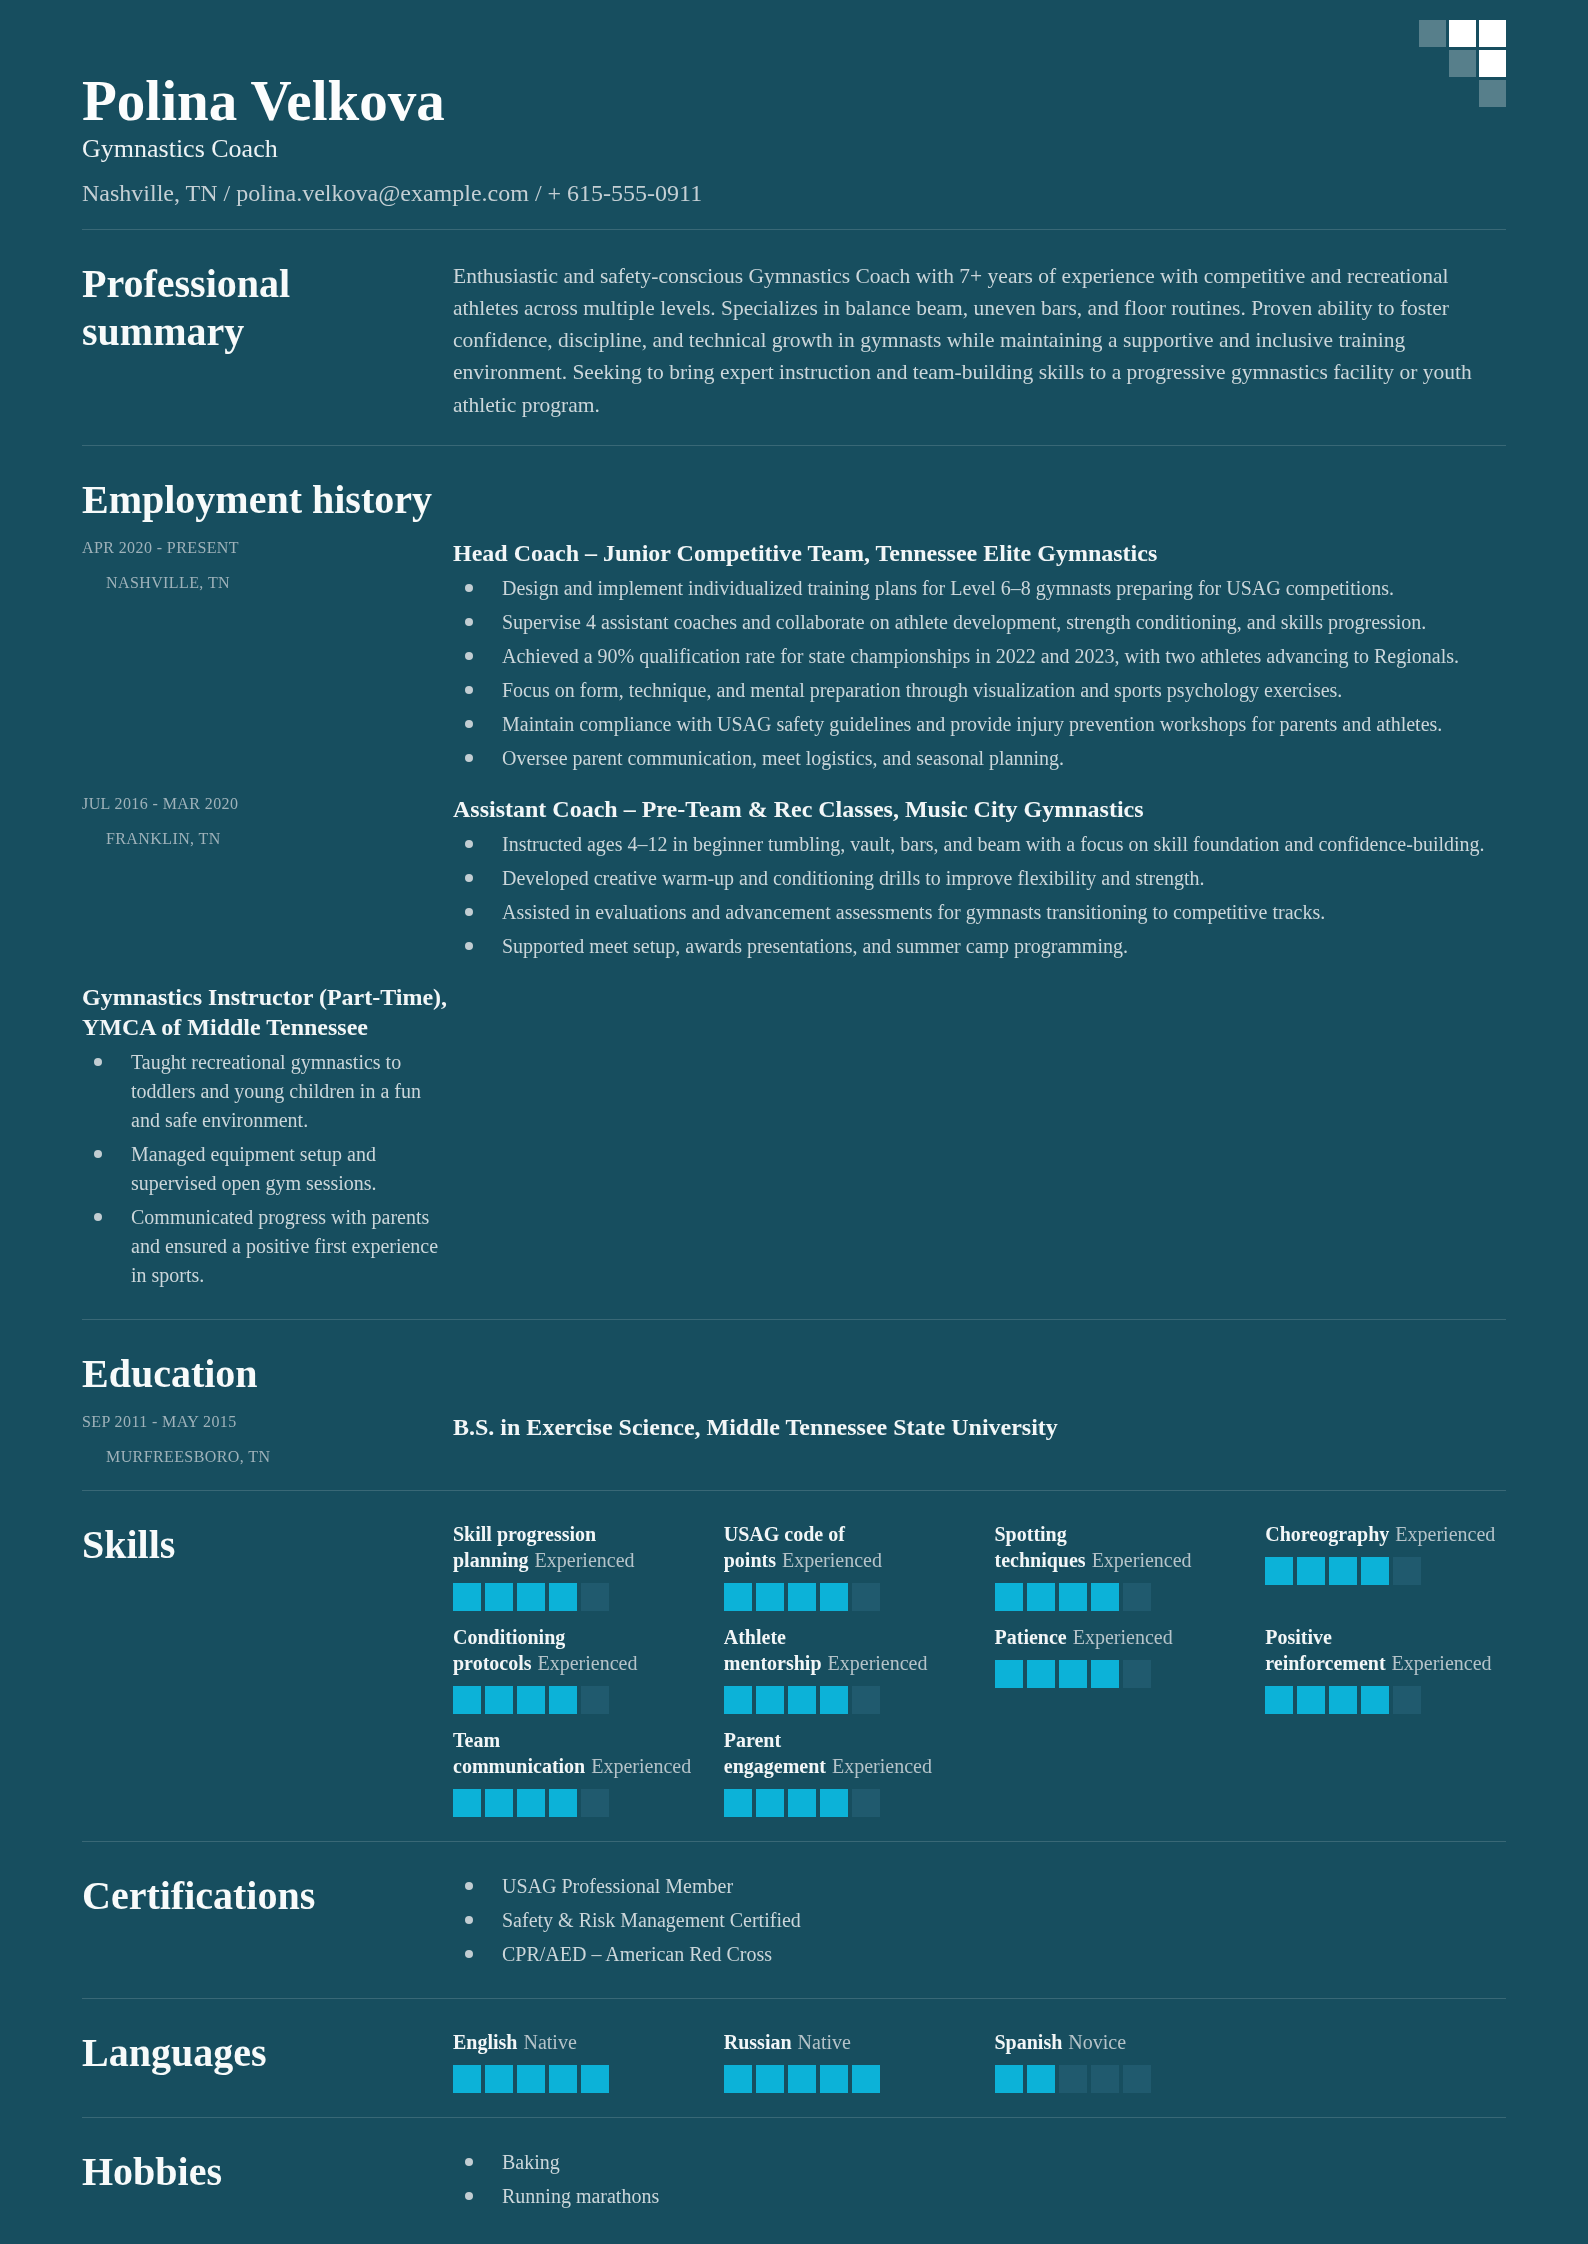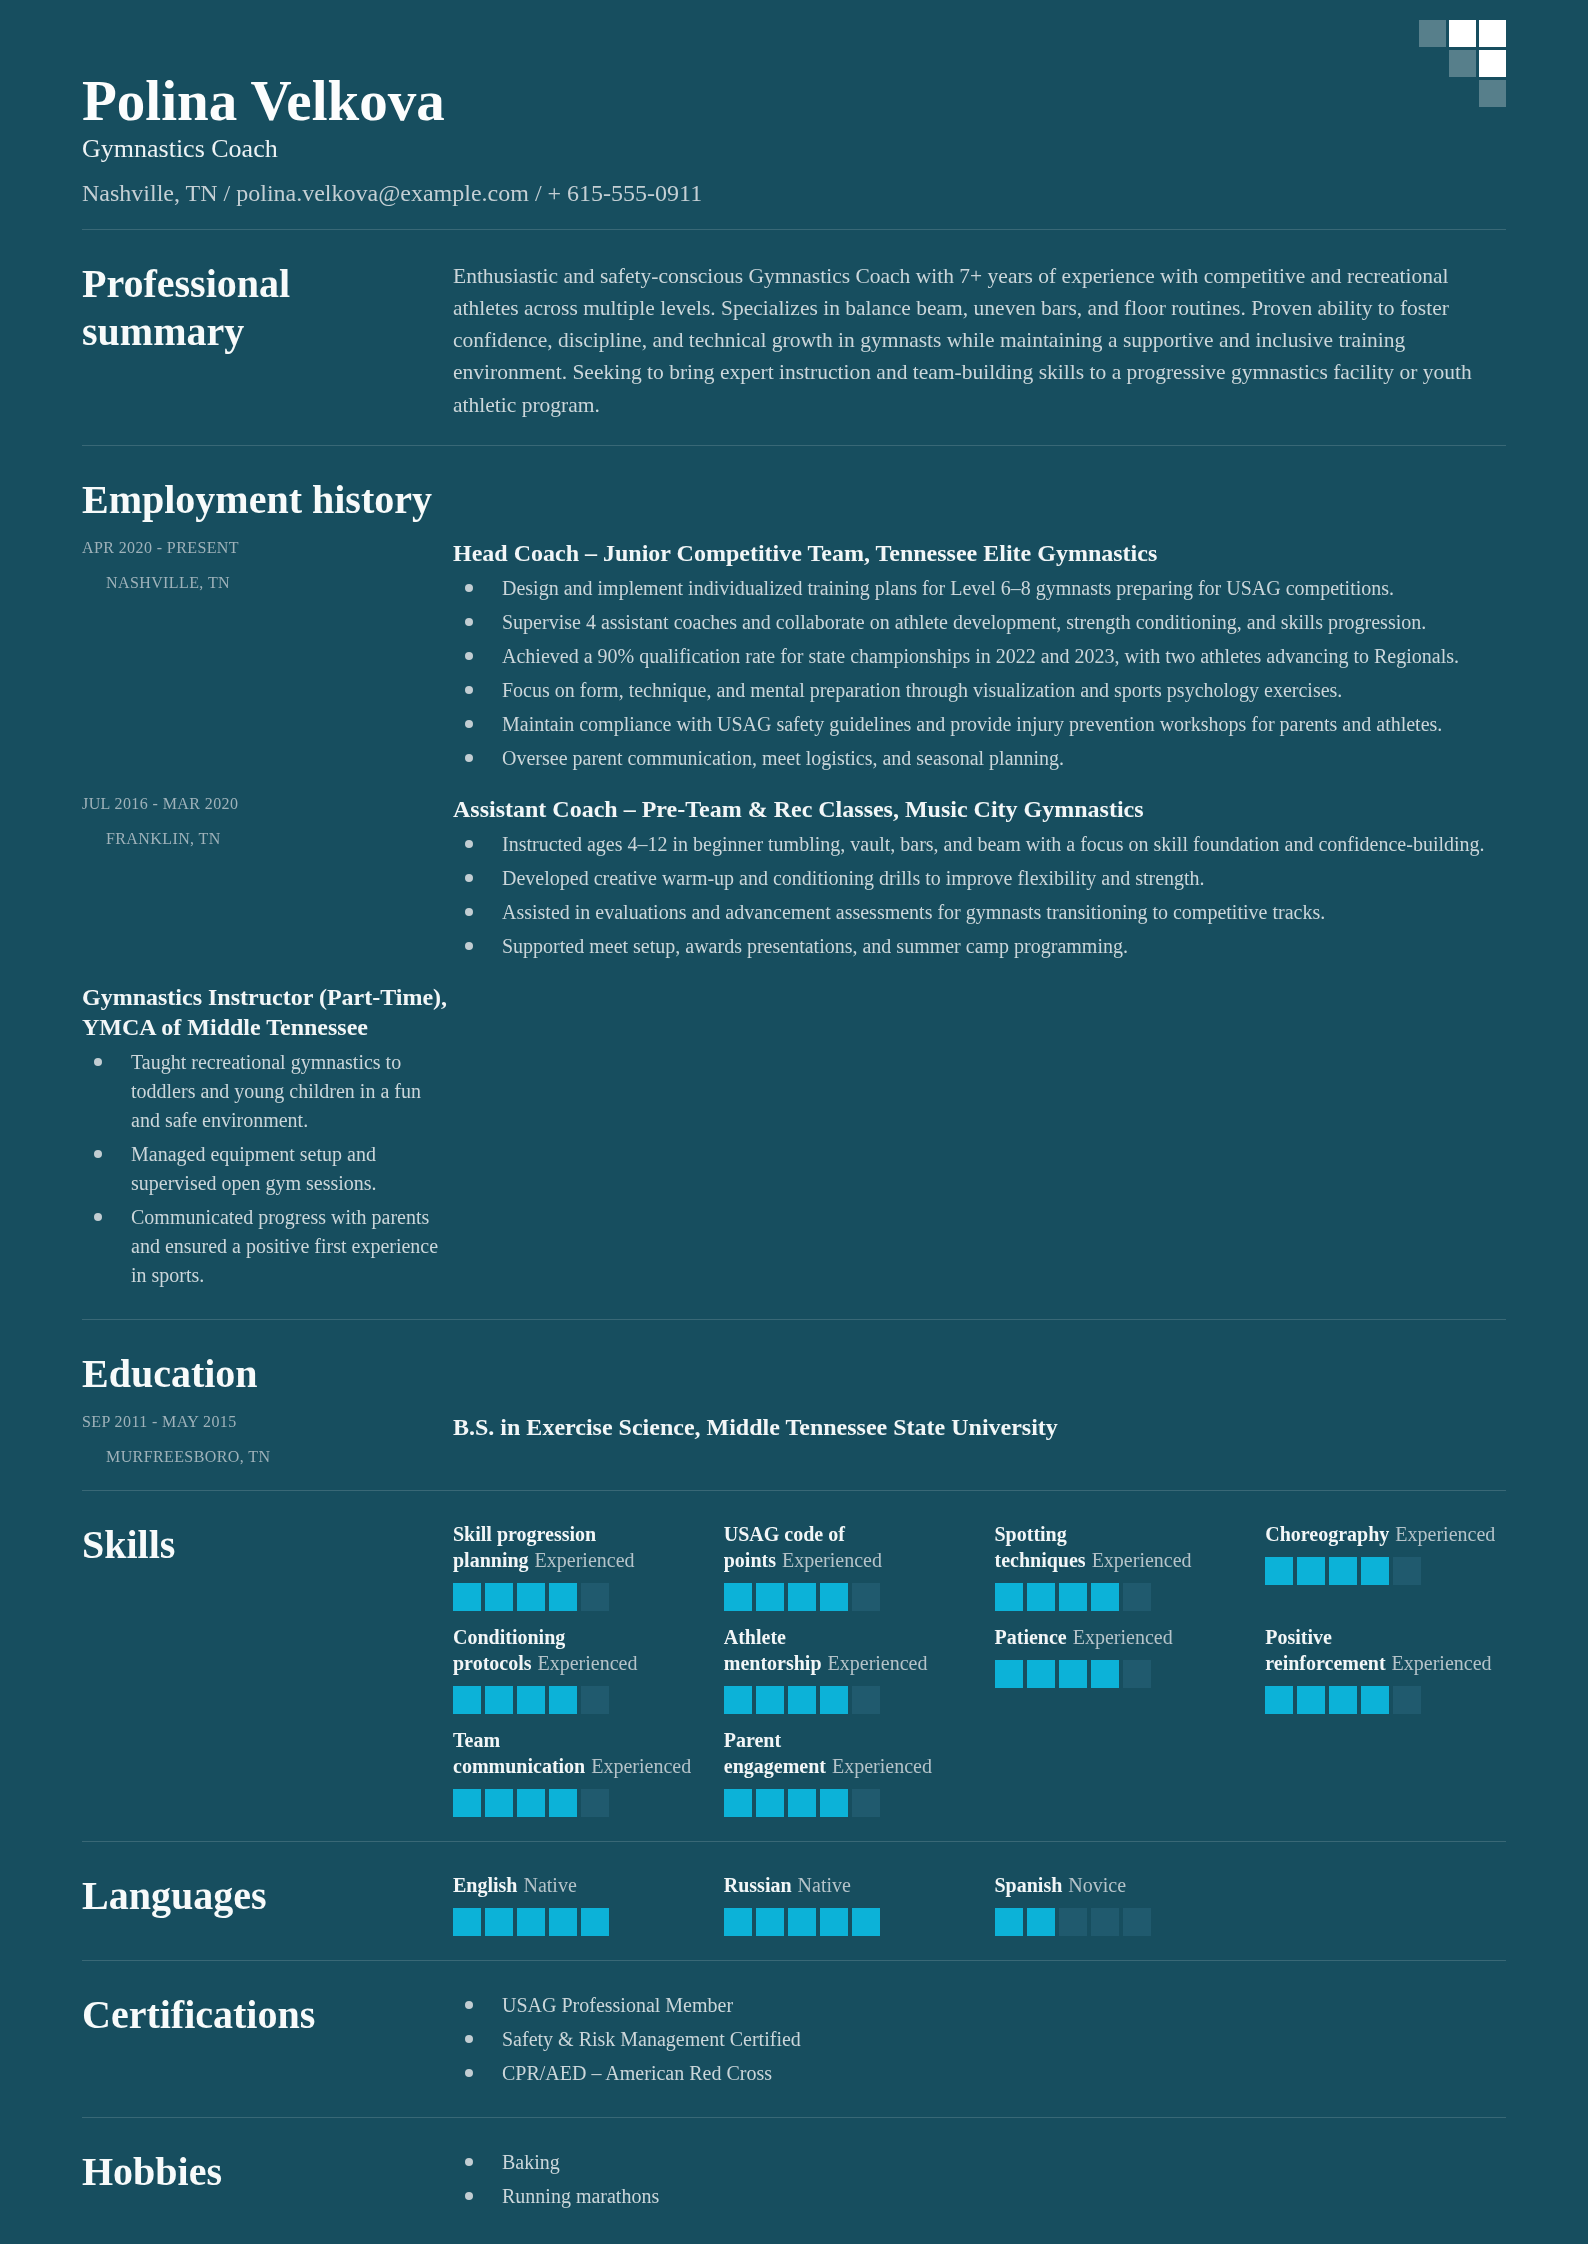--- a/index.html
+++ b/index.html
@@ -275,67 +275,67 @@
             <div class="sq on"></div>
             <div class="sq on"></div>
             <div class="sq on"></div>
             <div class="sq"></div>
           </div>
         </div>
       </div>
   </section>
 
   <section class="section two-col">
-    <h2>Languages</h2>
-    <div class="skill-grid">
-
-    <div class="skill">
-          <div class="skill-head"><span class="skill-name">English</span><span class="skill-level">Native</span></div>
-          <div class="bar">
-            <div class="sq on"></div>
-            <div class="sq on"></div>
-            <div class="sq on"></div>
-            <div class="sq on"></div>
-            <div class="sq on"></div>
-          </div>
-        </div>
-        <div class="skill">
-          <div class="skill-head"><span class="skill-name">Russian</span><span class="skill-level">Native</span></div>
-          <div class="bar">
-            <div class="sq on"></div>
-            <div class="sq on"></div>
-            <div class="sq on"></div>
-            <div class="sq on"></div>
-            <div class="sq on"></div>
-          </div>
-        </div>
-        <div class="skill">
-          <div class="skill-head"><span class="skill-name">Spanish</span><span class="skill-level">Novice</span></div>
-          <div class="bar">
-            <div class="sq on"></div>
-            <div class="sq on"></div>
-            <div class="sq"></div>
-            <div class="sq"></div>
-            <div class="sq"></div>
-          </div>
-        </div>
-      </div>
-  </section>
-
-  <section class="section two-col">
     <h2>Certifications</h2>
     <ul class="bullets">
 
     <li>USAG Professional Member</li>
         <li>Safety &amp; Risk Management Certified</li>
         <li>CPR/AED – American Red Cross</li>
       </ul>
   </section>
 
   <section class="section two-col">
+    <h2>Languages</h2>
+    <div class="skill-grid">
+
+    <div class="skill">
+          <div class="skill-head"><span class="skill-name">English</span><span class="skill-level">Native</span></div>
+          <div class="bar">
+            <div class="sq on"></div>
+            <div class="sq on"></div>
+            <div class="sq on"></div>
+            <div class="sq on"></div>
+            <div class="sq on"></div>
+          </div>
+        </div>
+        <div class="skill">
+          <div class="skill-head"><span class="skill-name">Russian</span><span class="skill-level">Native</span></div>
+          <div class="bar">
+            <div class="sq on"></div>
+            <div class="sq on"></div>
+            <div class="sq on"></div>
+            <div class="sq on"></div>
+            <div class="sq on"></div>
+          </div>
+        </div>
+        <div class="skill">
+          <div class="skill-head"><span class="skill-name">Spanish</span><span class="skill-level">Novice</span></div>
+          <div class="bar">
+            <div class="sq on"></div>
+            <div class="sq on"></div>
+            <div class="sq"></div>
+            <div class="sq"></div>
+            <div class="sq"></div>
+          </div>
+        </div>
+      </div>
+  </section>
+
+  <section class="section two-col">
     <h2>Hobbies</h2>
     <ul class="bullets">
 
     <li>Baking</li>
         <li>Running marathons</li>
       </ul>
   </section>
 
 </div>
 

